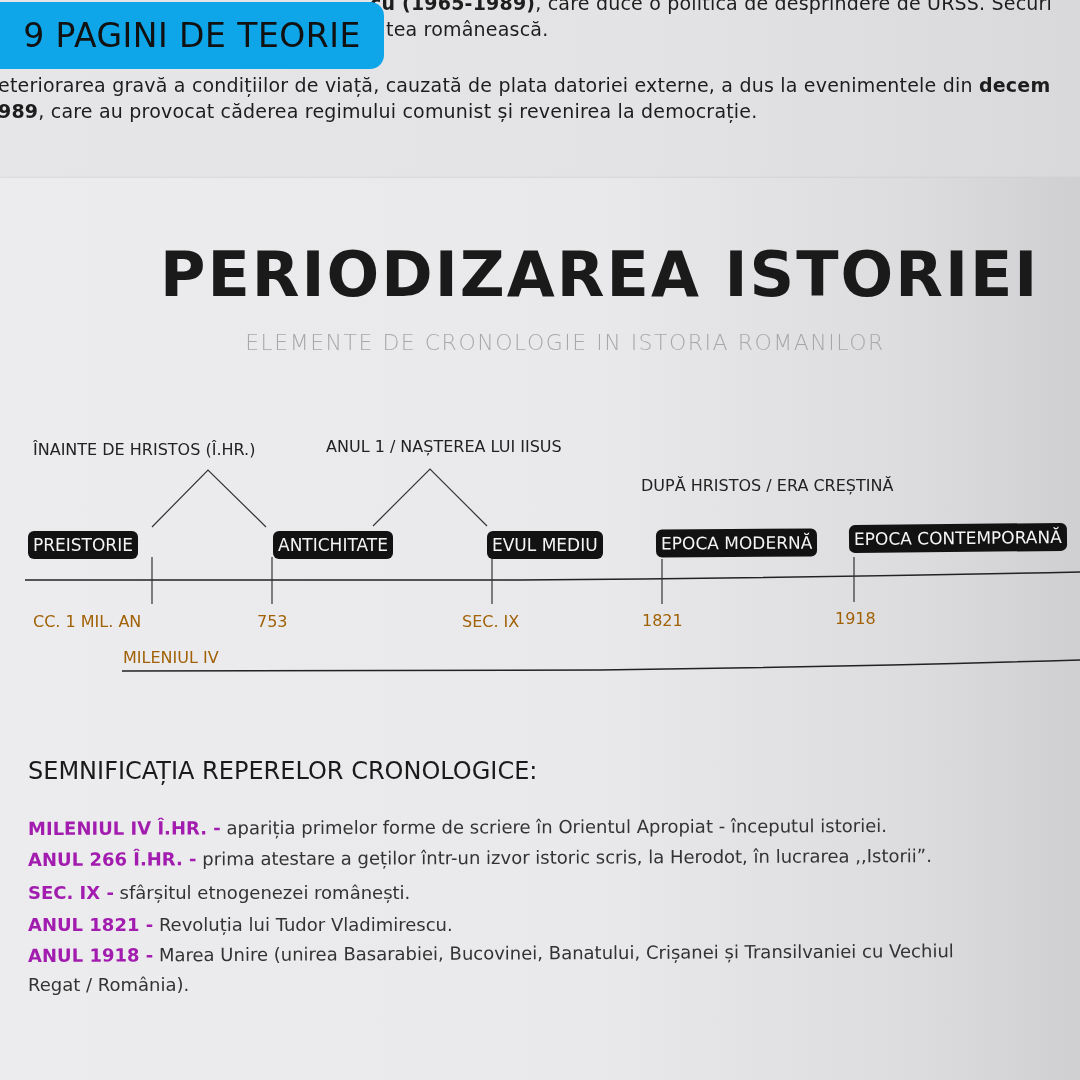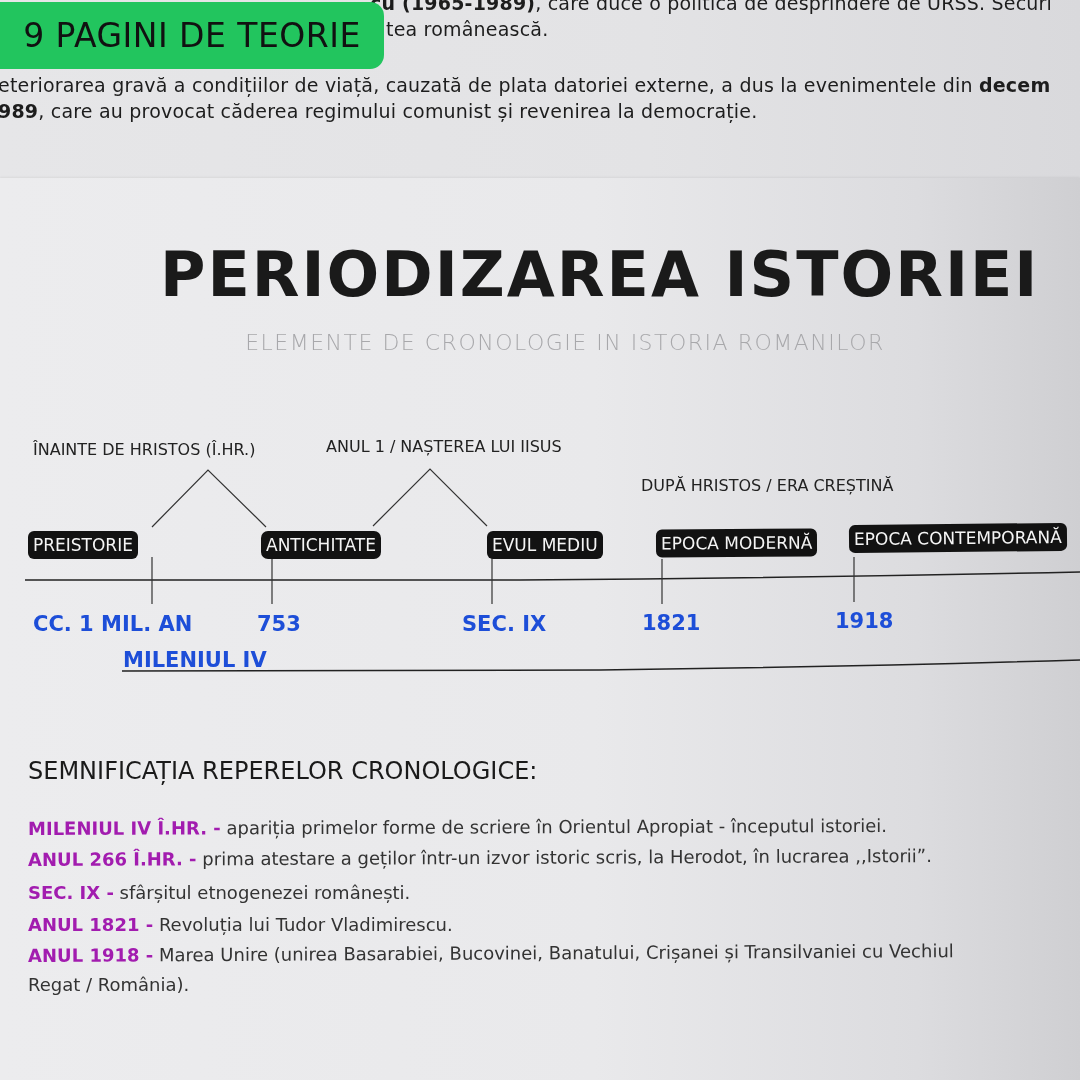--- a/index.html
+++ b/index.html
@@ -17,21 +17,21 @@
     position:absolute; font-size:19px; white-space:nowrap; color:#1d1d1d; letter-spacing:0.2px;
   }
   .prev-line b { font-weight:bold; }
   .page {
     position:absolute; left:0; top:178px; width:1080px; height:902px;
     background:linear-gradient(90deg,#ececee 0%,#e9e9eb 55%,#dcdcdf 85%,#cfcfd2 100%);
     box-shadow:0 -1px 2px rgba(0,0,0,0.06);
   }
   .badge {
     position:absolute; left:0; top:2px; width:384px; height:67px;
-    background:#22c55e; border-radius:0 14px 14px 0;
+    background:#0ea5e9; border-radius:0 14px 14px 0;
     display:flex; align-items:center; justify-content:center;
   }
   .badge span {
     font-size:33px; color:#111; letter-spacing:0.5px; font-weight:normal;
   }
   .title {
     position:absolute; left:160px; top:238px; width:800px;
     font-size:62px; letter-spacing:2px; color:#1a1a1a; font-weight:bold;
     text-align:center; white-space:nowrap;
   }
@@ -41,21 +41,21 @@
   }
   .era-label {
     position:absolute; font-size:16px; color:#222; white-space:nowrap;
   }
   .period {
     position:absolute; height:28px; background:#121212; color:#f5f5f5;
     border-radius:6px; font-size:17px; display:flex; align-items:center;
     padding:0 5px; white-space:nowrap;
   }
   .tick-label {
-    position:absolute; font-size:21px; color:#1d4ed8; white-space:nowrap;font-weight:bold;
+    position:absolute; font-size:16px; color:#a16207; white-space:nowrap;
   }
   svg.lines { position:absolute; left:0; top:0; }
   .section-title {
     position:absolute; left:28px; top:757px; font-size:24px; color:#1a1a1a; white-space:nowrap;
   }
   .item {
     position:absolute; left:28px; font-size:18px; color:#333; white-space:nowrap;
   }
   .item b { color:#a21caf; font-weight:bold; }
 </style>
@@ -98,21 +98,21 @@
   <line x1="854" y1="557" x2="854" y2="602" stroke="#333" stroke-width="1.2"></line>
 
   <path d="M122,671 L600,670 Q850,667 1080,660" fill="none" stroke="#222" stroke-width="1.5"></path>
 </svg>
 
 <div class="era-label" style="left:33px; top:440px;">ÎNAINTE DE HRISTOS (Î.HR.)</div>
 <div class="era-label" style="left:326px; top:437px;">ANUL 1 / NAȘTEREA LUI IISUS</div>
 <div class="era-label" style="left:641px; top:436px;margin-top:40px;">DUPĂ HRISTOS / ERA CREȘTINĂ</div>
 
 <div class="period" style="left:28px; top:531px;">PREISTORIE</div>
-<div class="period" style="left:261px; top:531px;border-radius:7px;">ANTICHITATE</div>
+<div class="period" style="left:273px; top:531px;">ANTICHITATE</div>
 <div class="period" style="left:487px; top:531px;">EVUL MEDIU</div>
 <div class="period" style="left:656px; top:529px; transform:rotate(-0.3deg);">EPOCA MODERNĂ</div>
 <div class="period" style="left:849px; top:524px; transform:rotate(-0.6deg);">EPOCA CONTEMPORANĂ</div>
 
 <div class="tick-label" style="left:33px; top:612px;">CC. 1 MIL. AN</div>
 <div class="tick-label" style="left:257px; top:612px;">753</div>
 <div class="tick-label" style="left:462px; top:612px;">SEC. IX</div>
 <div class="tick-label" style="left:642px; top:611px;">1821</div>
 <div class="tick-label" style="left:835px; top:609px;">1918</div>
 <div class="tick-label" style="left:123px; top:648px;">MILENIUL IV</div>

